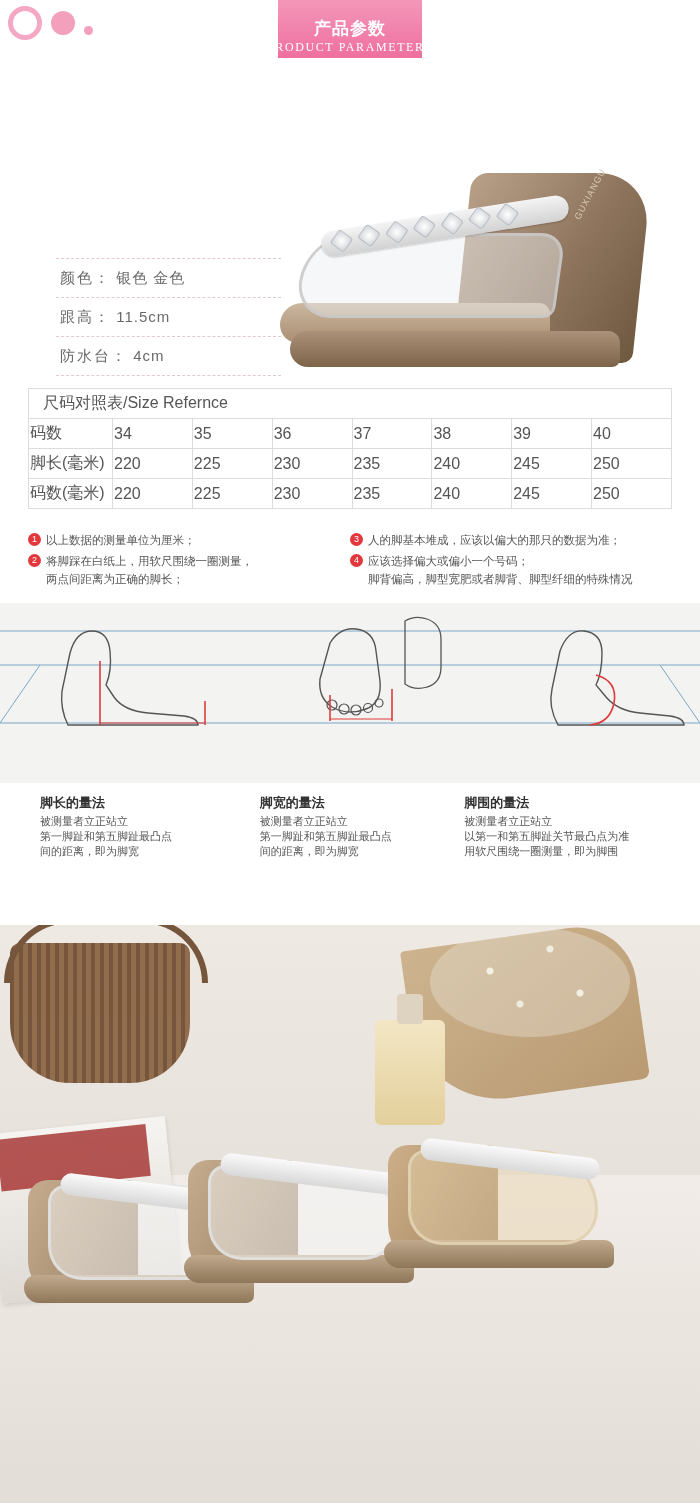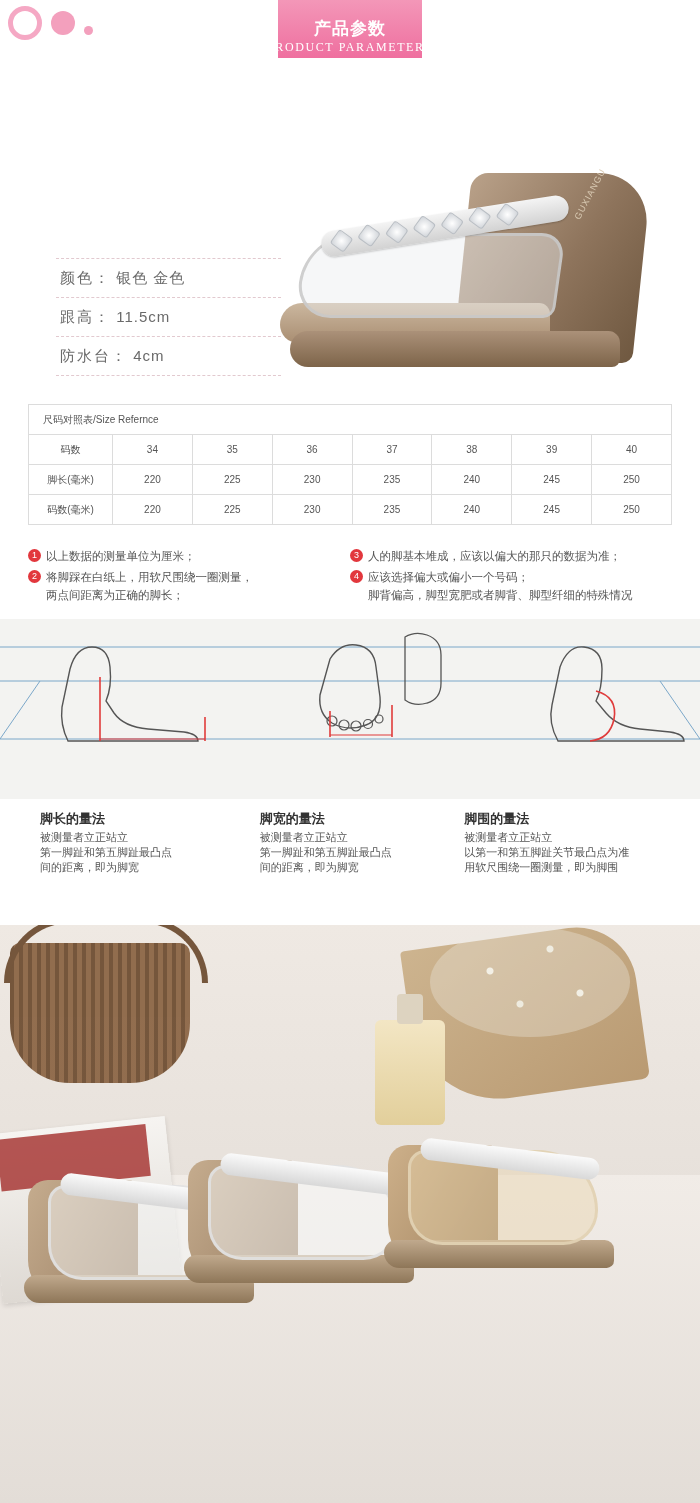--- a/index.html
+++ b/index.html
@@ -78,22 +78,22 @@
   .shoe-strap {
     position:absolute; left:70px; top:60px; width:250px; height:26px;
     background:linear-gradient(#f4f4f4,#d2d2d2);
     border-radius:14px; transform:rotate(-9deg);
     box-shadow:0 1px 2px rgba(0,0,0,.2);
   }
   .gem { position:absolute; width:17px; height:17px; background:radial-gradient(#ffffff,#cfd3d8); border:1px solid #b9bec4; transform:rotate(45deg); border-radius:3px;}
   .brand-mark { position:absolute; right:52px; top:36px; font-size:9px; color:#d8c9b2; transform:rotate(-62deg); letter-spacing:1px;}
 
   
-  .size-table { width:644px; margin:16px auto; border-collapse:collapse; font-size:10px; color:#555; }
-  .size-table td { border:1px solid #dcdcdc; height:30px; text-align:center; }
+  .size-table { width:644px; margin:0 auto; border-collapse:collapse; font-size:16px; color:#555; }
+  .size-table td { border:1px solid #dcdcdc; height:30px; text-align:left; }
   .size-table td.head-cell { text-align:left; padding-left:14px; }
   .size-table td.row-label { width:84px; }
 
   
   .notes { margin:22px auto 0 auto; width:644px; display:flex; font-size:11.5px; color:#555; line-height:18px;}
   .notes .col { width:50%; }
   .note-item { display:flex; margin-bottom:3px; }
   .num {
     flex:0 0 auto; width:13px; height:13px; border-radius:50%;
     background:#e2373d; color:#fff; font-size:9px; line-height:13px;

